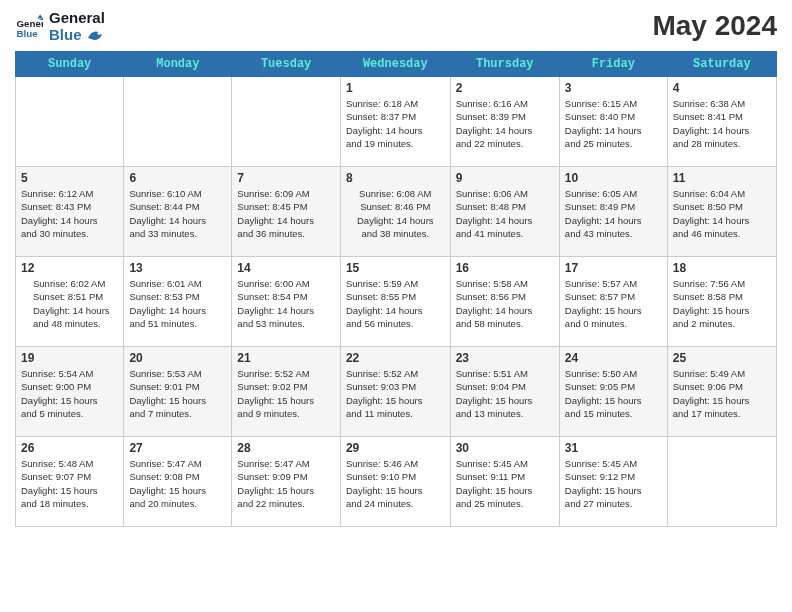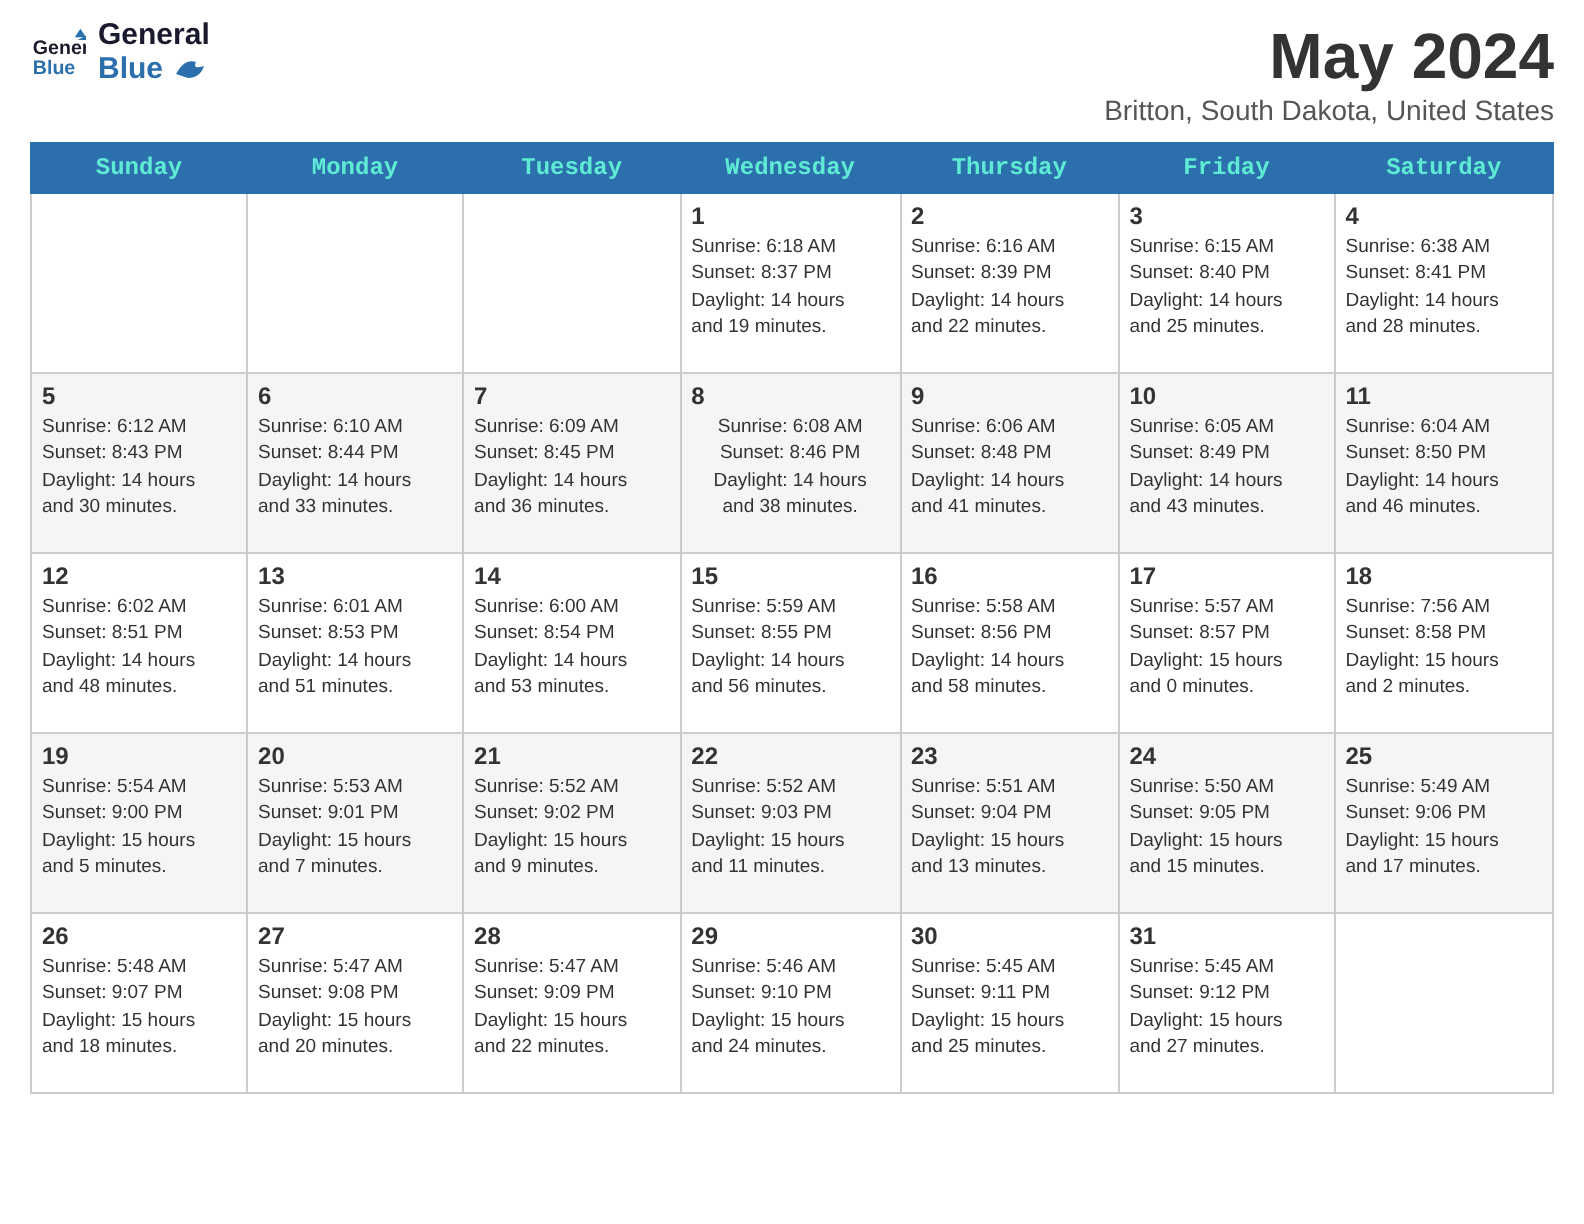--- a/index.html
+++ b/index.html
@@ -28,21 +28,21 @@
     }
     .logo-icon {
       width: 28px;
       height: 28px;
       margin-right: 4px;
     }
     .title-block {
       text-align: right;
     }
     .month-year {
-      font-size: 32px;
+      font-size: 28px;
       font-weight: bold;
       color: #333;
     }
     .location {
       font-size: 14px;
       color: #555;
     }
     
     .calendar-table {
       width: 100%;
@@ -103,21 +103,20 @@
         <div style="font-size:15px;font-weight:bold;color:#1a1a2e;line-height:1.1;">General</div>
         <div style="font-size:15px;font-weight:bold;color:#2c6fad;line-height:1.1;">Blue
           <svg width="16" height="12" viewBox="0 0 16 12" style="vertical-align:middle;margin-left:2px;">
             <path d="M0,8 Q4,0 10,2 Q8,6 14,4 Q12,10 6,10 Z" fill="#2c6fad"></path>
           </svg>
         </div>
       </div>
     </div>
     <div class="title-block">
       <div class="month-year">May 2024</div>
-      <div class="location">Britton, South Dakota, United States</div>
     </div>
   </div>
 
   <table class="calendar-table">
     <thead>
       <tr>
         <th>Sunday</th>
         <th>Monday</th>
         <th>Tuesday</th>
         <th>Wednesday</th>
@@ -207,21 +206,21 @@
             <span class="day-number">11</span>
             <div class="day-info" style="white-space: pre-line;">Sunrise: 6:04 AM
 Sunset: 8:50 PM
 Daylight: 14 hours
 and 46 minutes.</div>
           </td>
         </tr>
         <tr>
           <td>
             <span class="day-number">12</span>
-            <div class="day-info" style="white-space: pre-line;">Sunrise: 6:02 AM
+            <div class="day-info" style="white-space: pre-line; margin-left: 12px;">Sunrise: 6:02 AM
 Sunset: 8:51 PM
 Daylight: 14 hours
 and 48 minutes.</div>
           </td>
           <td>
             <span class="day-number">13</span>
             <div class="day-info" style="white-space: pre-line;">Sunrise: 6:01 AM
 Sunset: 8:53 PM
 Daylight: 14 hours
 and 51 minutes.</div>

